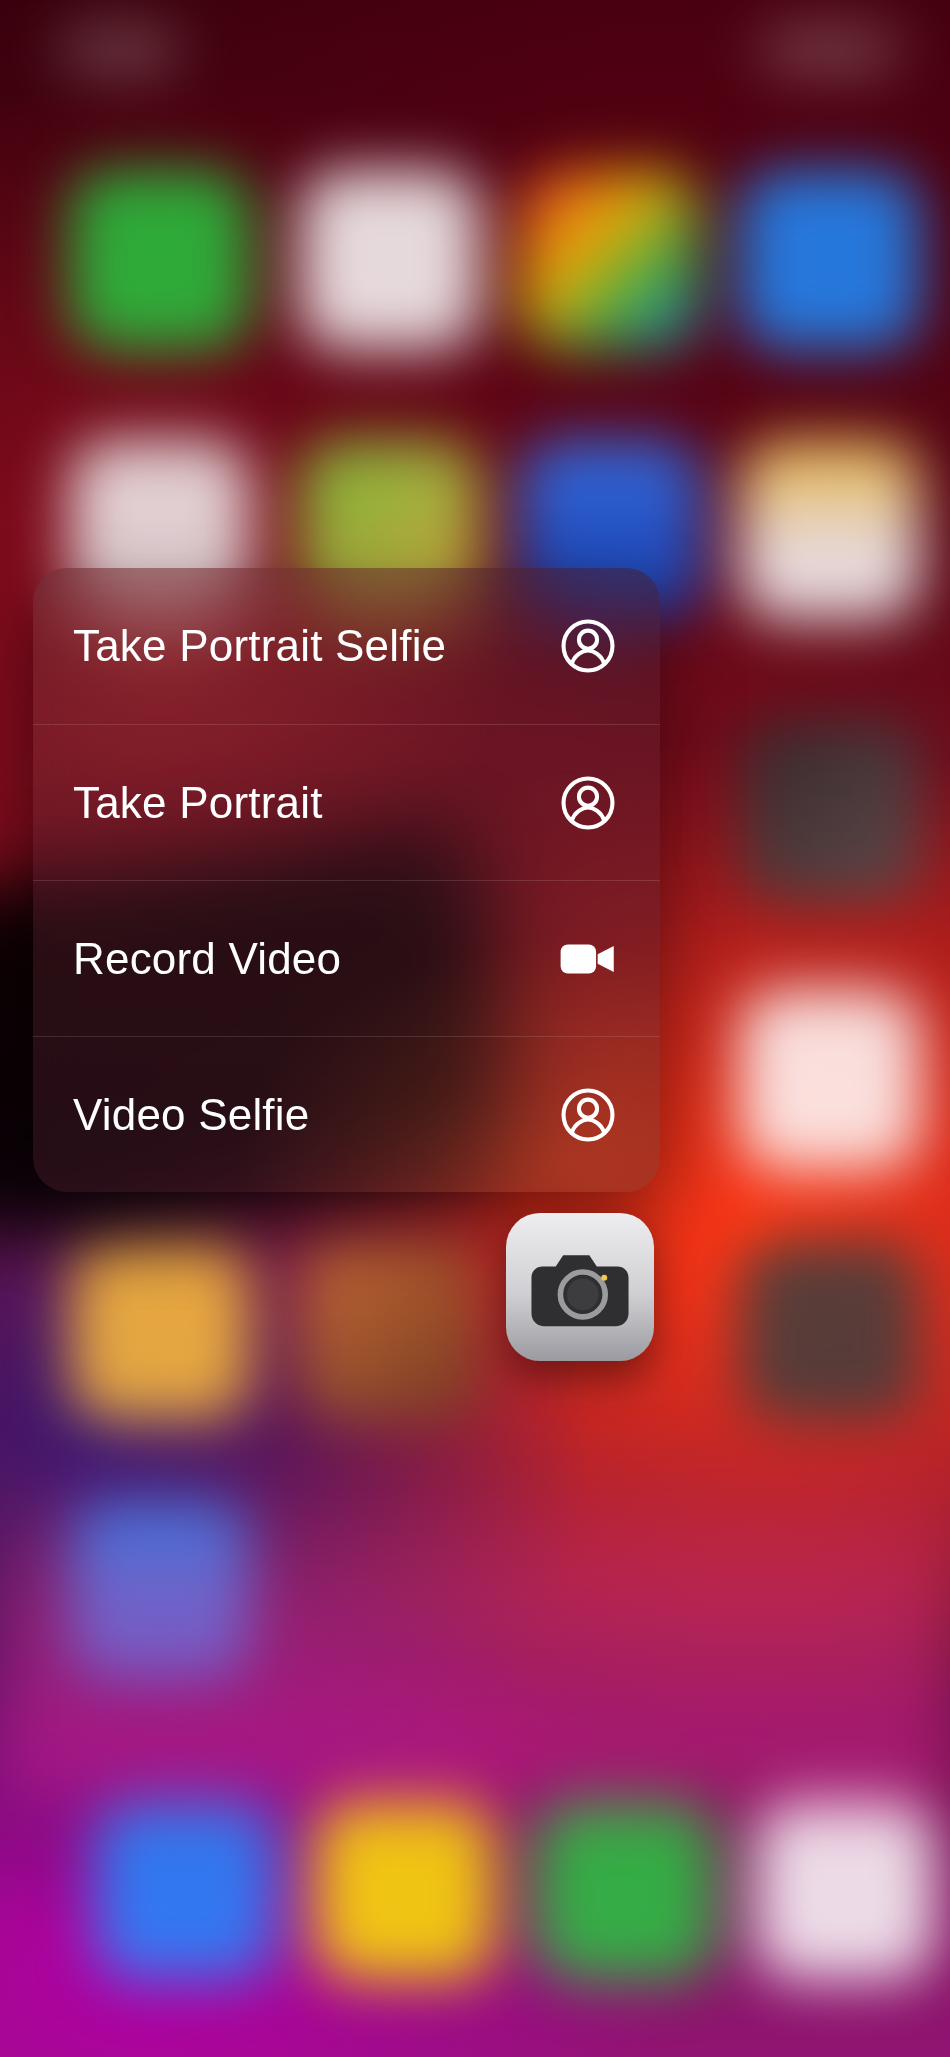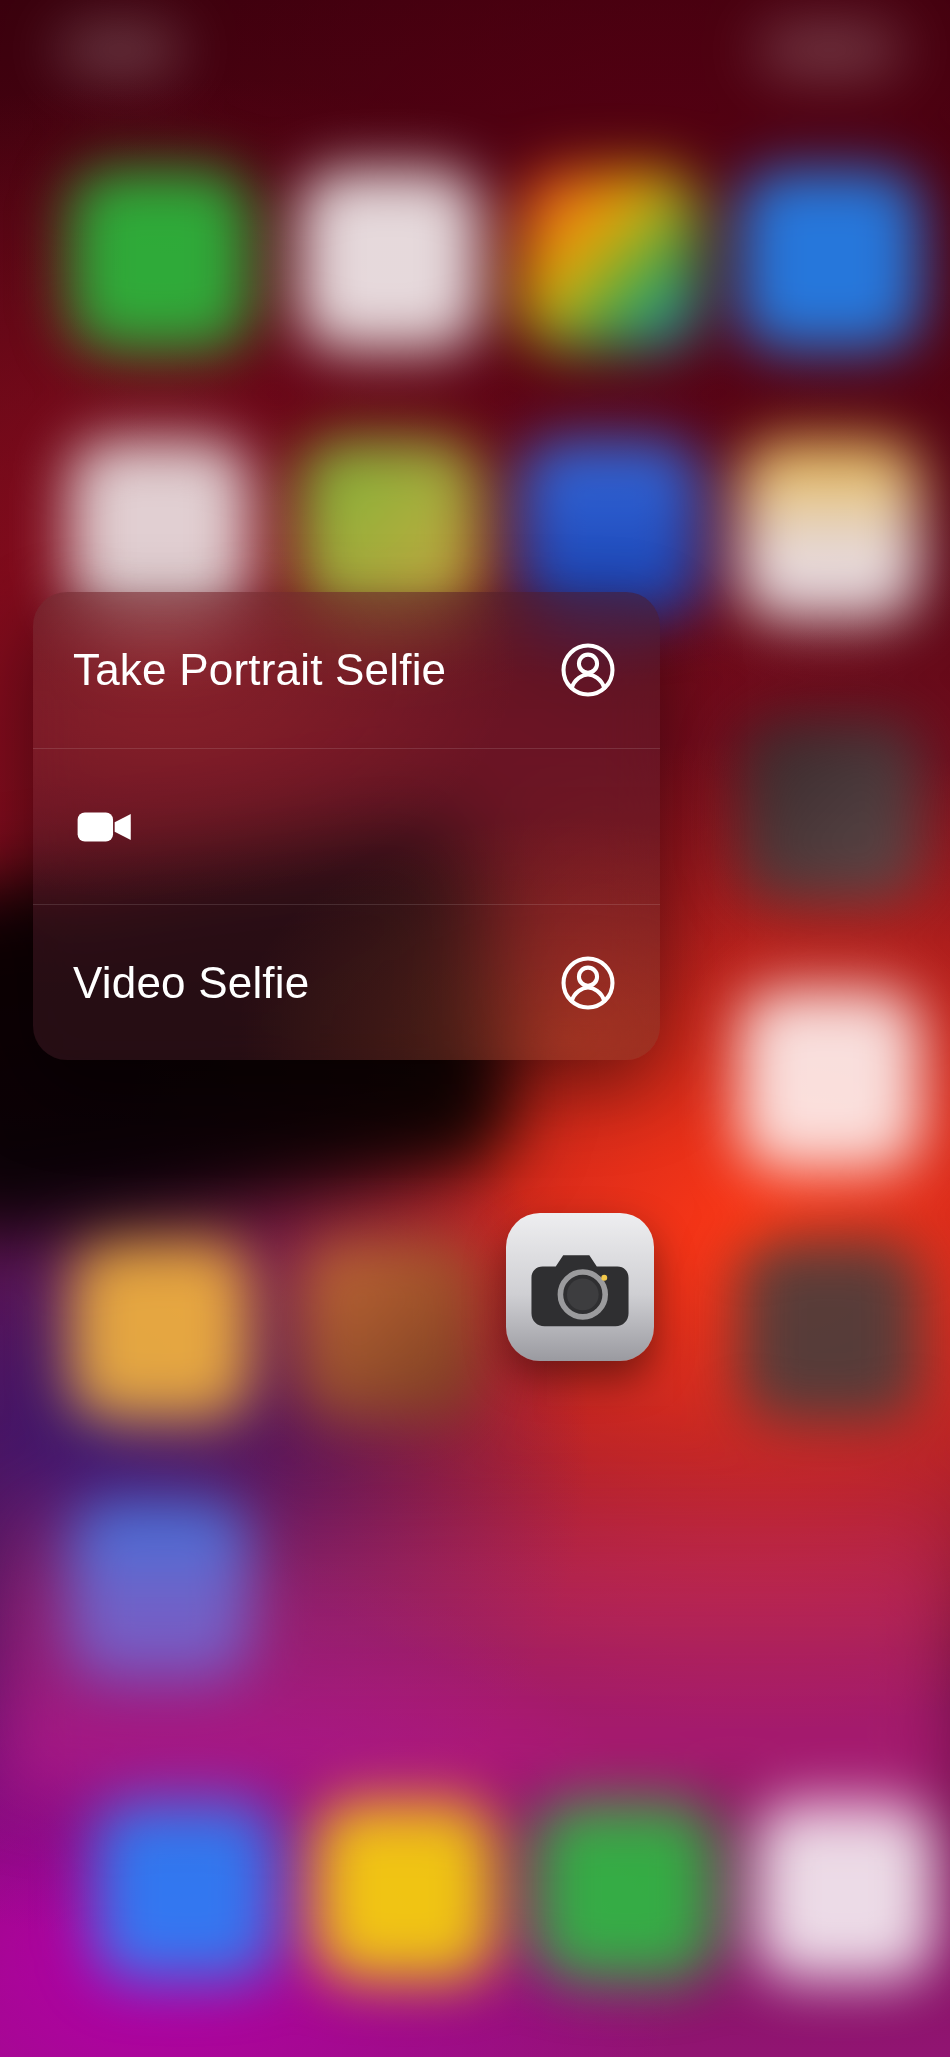--- a/index.html
+++ b/index.html
@@ -35,21 +35,21 @@
     background:#000; filter:blur(22px); border-radius:60px; transform:rotate(-8deg);
     opacity:.9;
   }
 
   
   .fg { position:absolute; inset:0; }
 
   
   .menu {
     position:absolute;
-    left:33px; top:592px;
+    left:33px; top:568px;
     width:627px;
     border-radius:34px;
     overflow:hidden;
     background: rgba(84,34,48,0.42);
     backdrop-filter: blur(28px);
     box-shadow: 0 30px 80px rgba(0,0,0,.45);
   }
   .menu::before{
     content:""; position:absolute; inset:0;
     background:
@@ -132,22 +132,33 @@
       <span class="label">Take Portrait Selfie</span>
       <span class="ico">
         <svg viewBox="0 0 64 64" fill="none" stroke="#ffffff" stroke-width="4.5" stroke-linecap="round" stroke-linejoin="round">
           <circle cx="32" cy="32" r="27"></circle>
           <circle cx="32" cy="25" r="10"></circle>
           <path d="M14 52c3-10 12-15 18-15s15 5 18 15"></path>
         </svg>
       </span>
     </div>
 
+    <div class="menu-item">
+      <span class="label">Take Portrait</span>
+      <span class="ico">
+        <svg viewBox="0 0 64 64" fill="none" stroke="#ffffff" stroke-width="4.5" stroke-linecap="round" stroke-linejoin="round">
+          <circle cx="32" cy="32" r="27"></circle>
+          <circle cx="32" cy="25" r="10"></circle>
+          <path d="M14 52c3-10 12-15 18-15s15 5 18 15"></path>
+        </svg>
+      </span>
+    </div>
 
     <div class="menu-item">
+      <span class="label">Record Video</span>
       <span class="ico">
         <svg viewBox="0 0 72 48">
           <rect x="2" y="6" width="44" height="36" rx="9" fill="#ffffff"></rect>
           <path d="M48 18 L68 8 V40 L48 30 Z" fill="#ffffff"></path>
         </svg>
       </span>
     </div>
 
     <div class="menu-item">
       <span class="label">Video Selfie</span>

